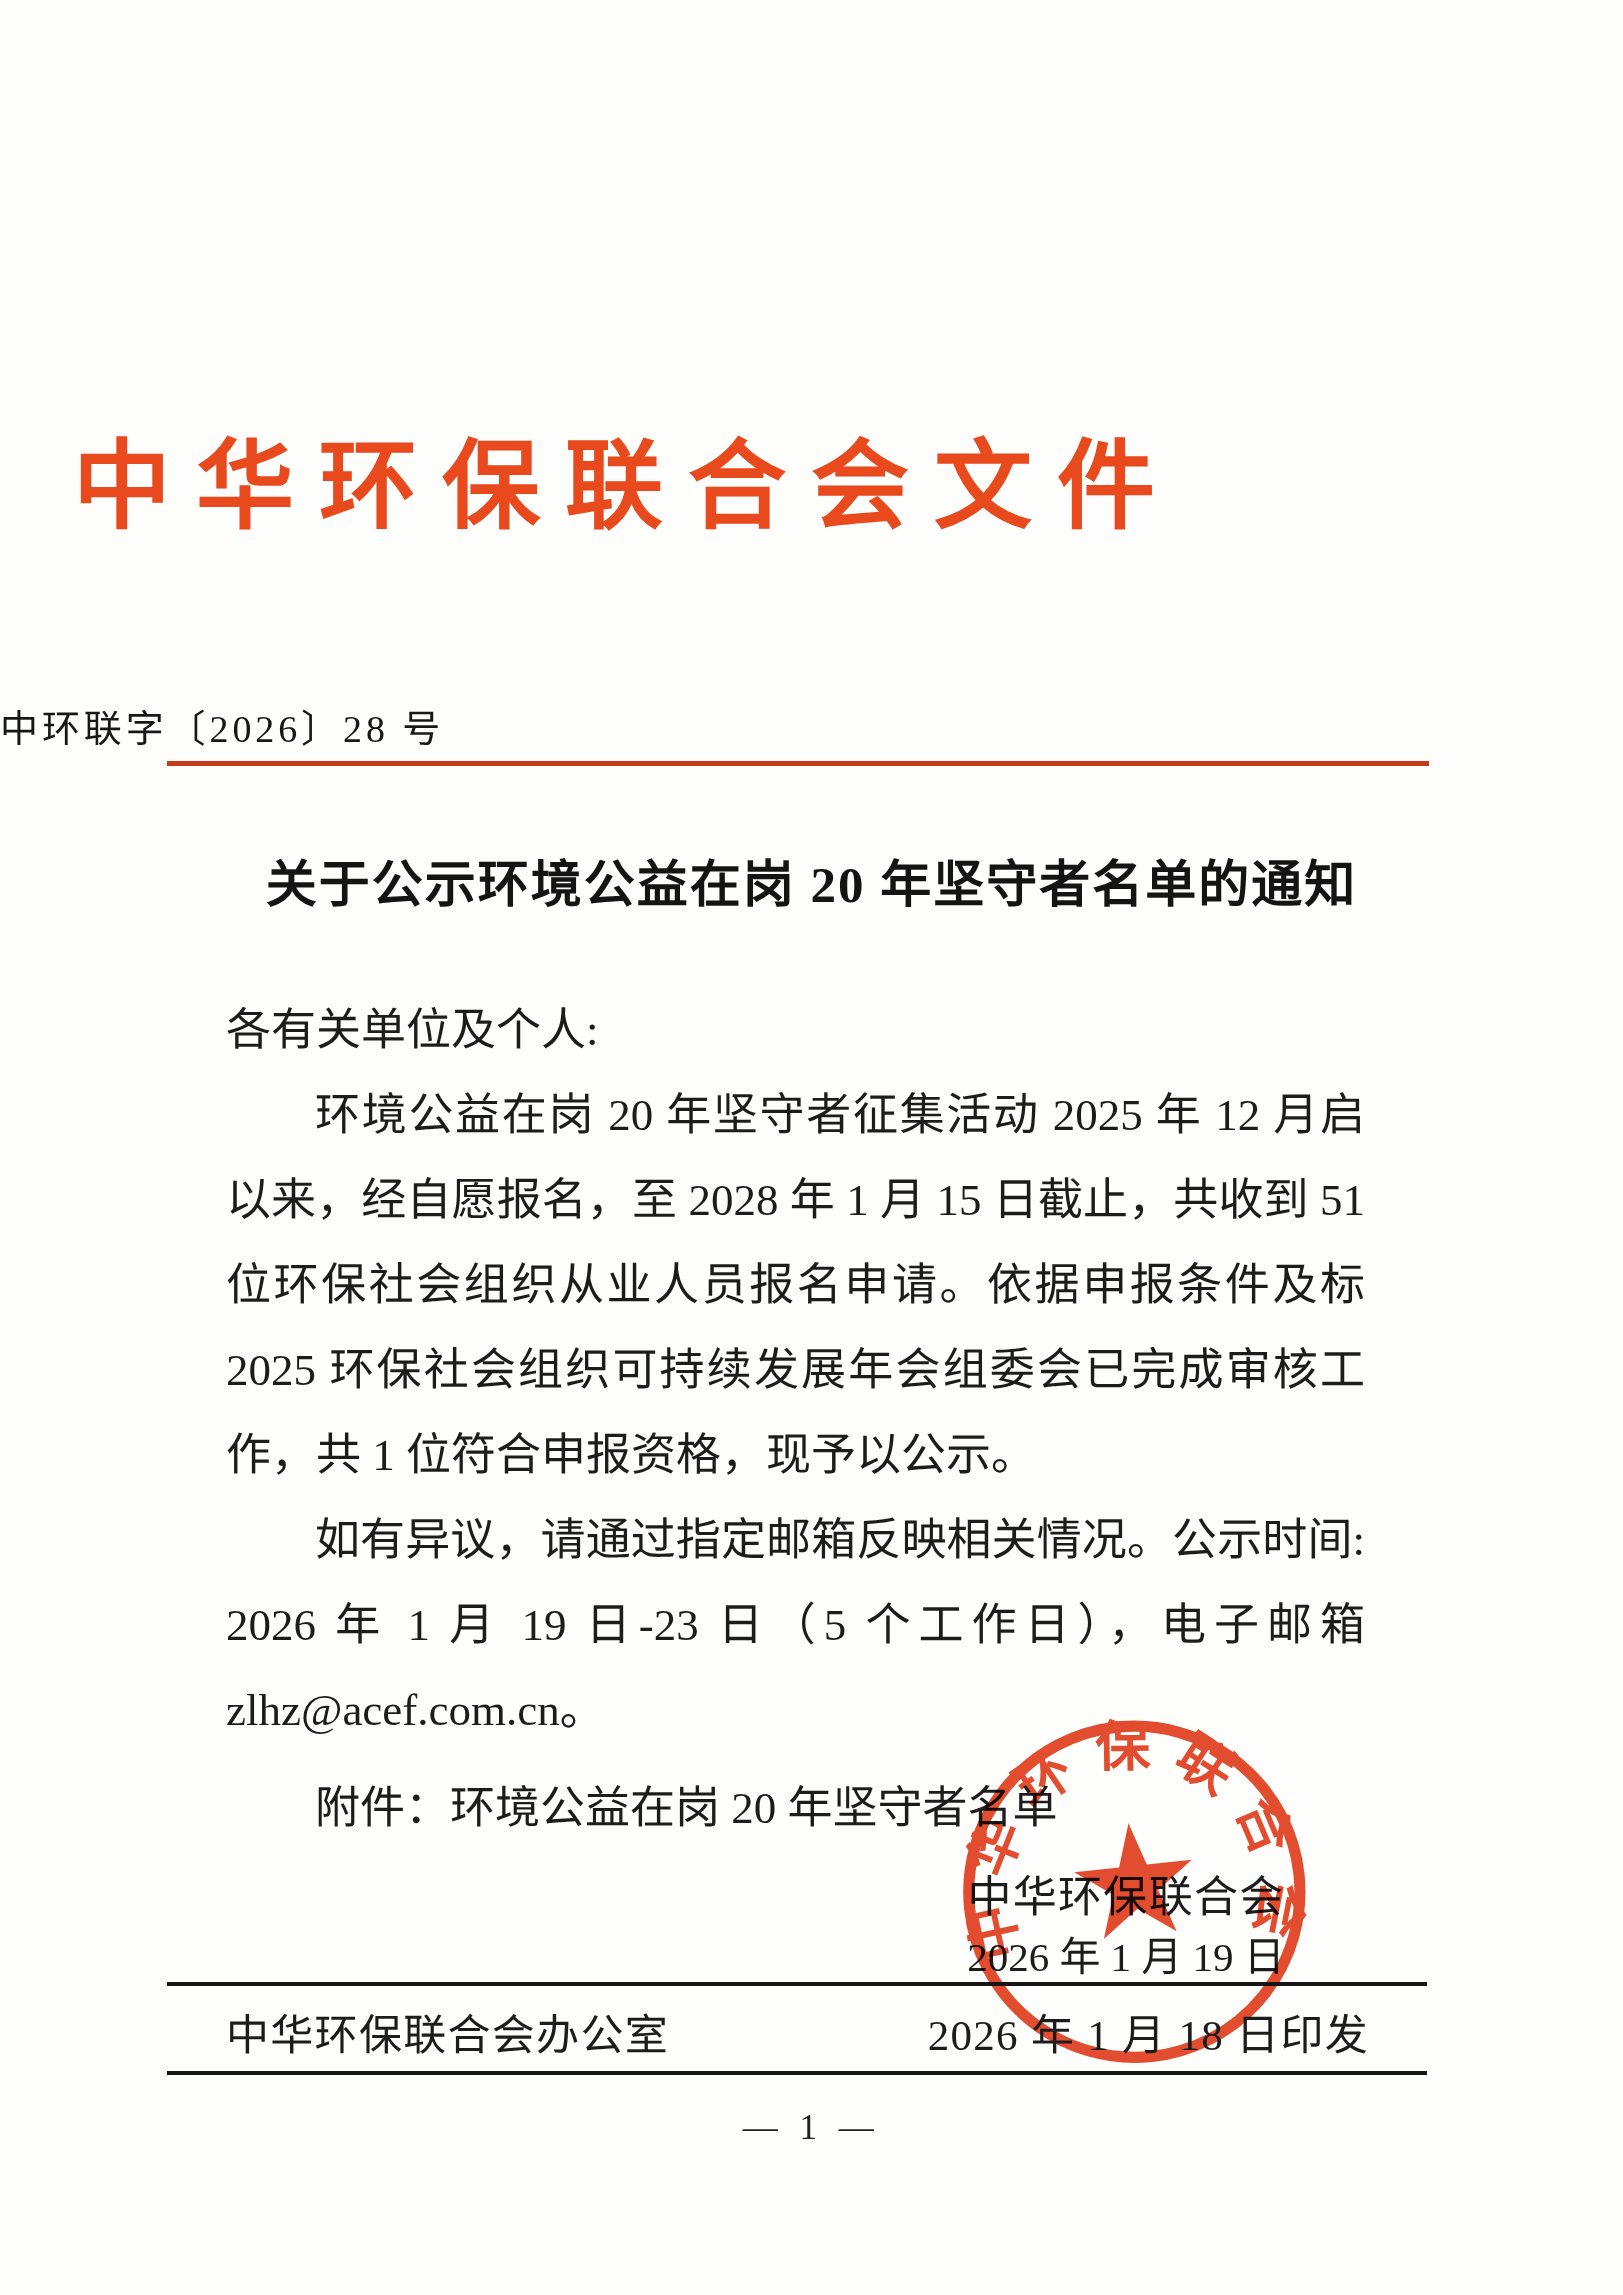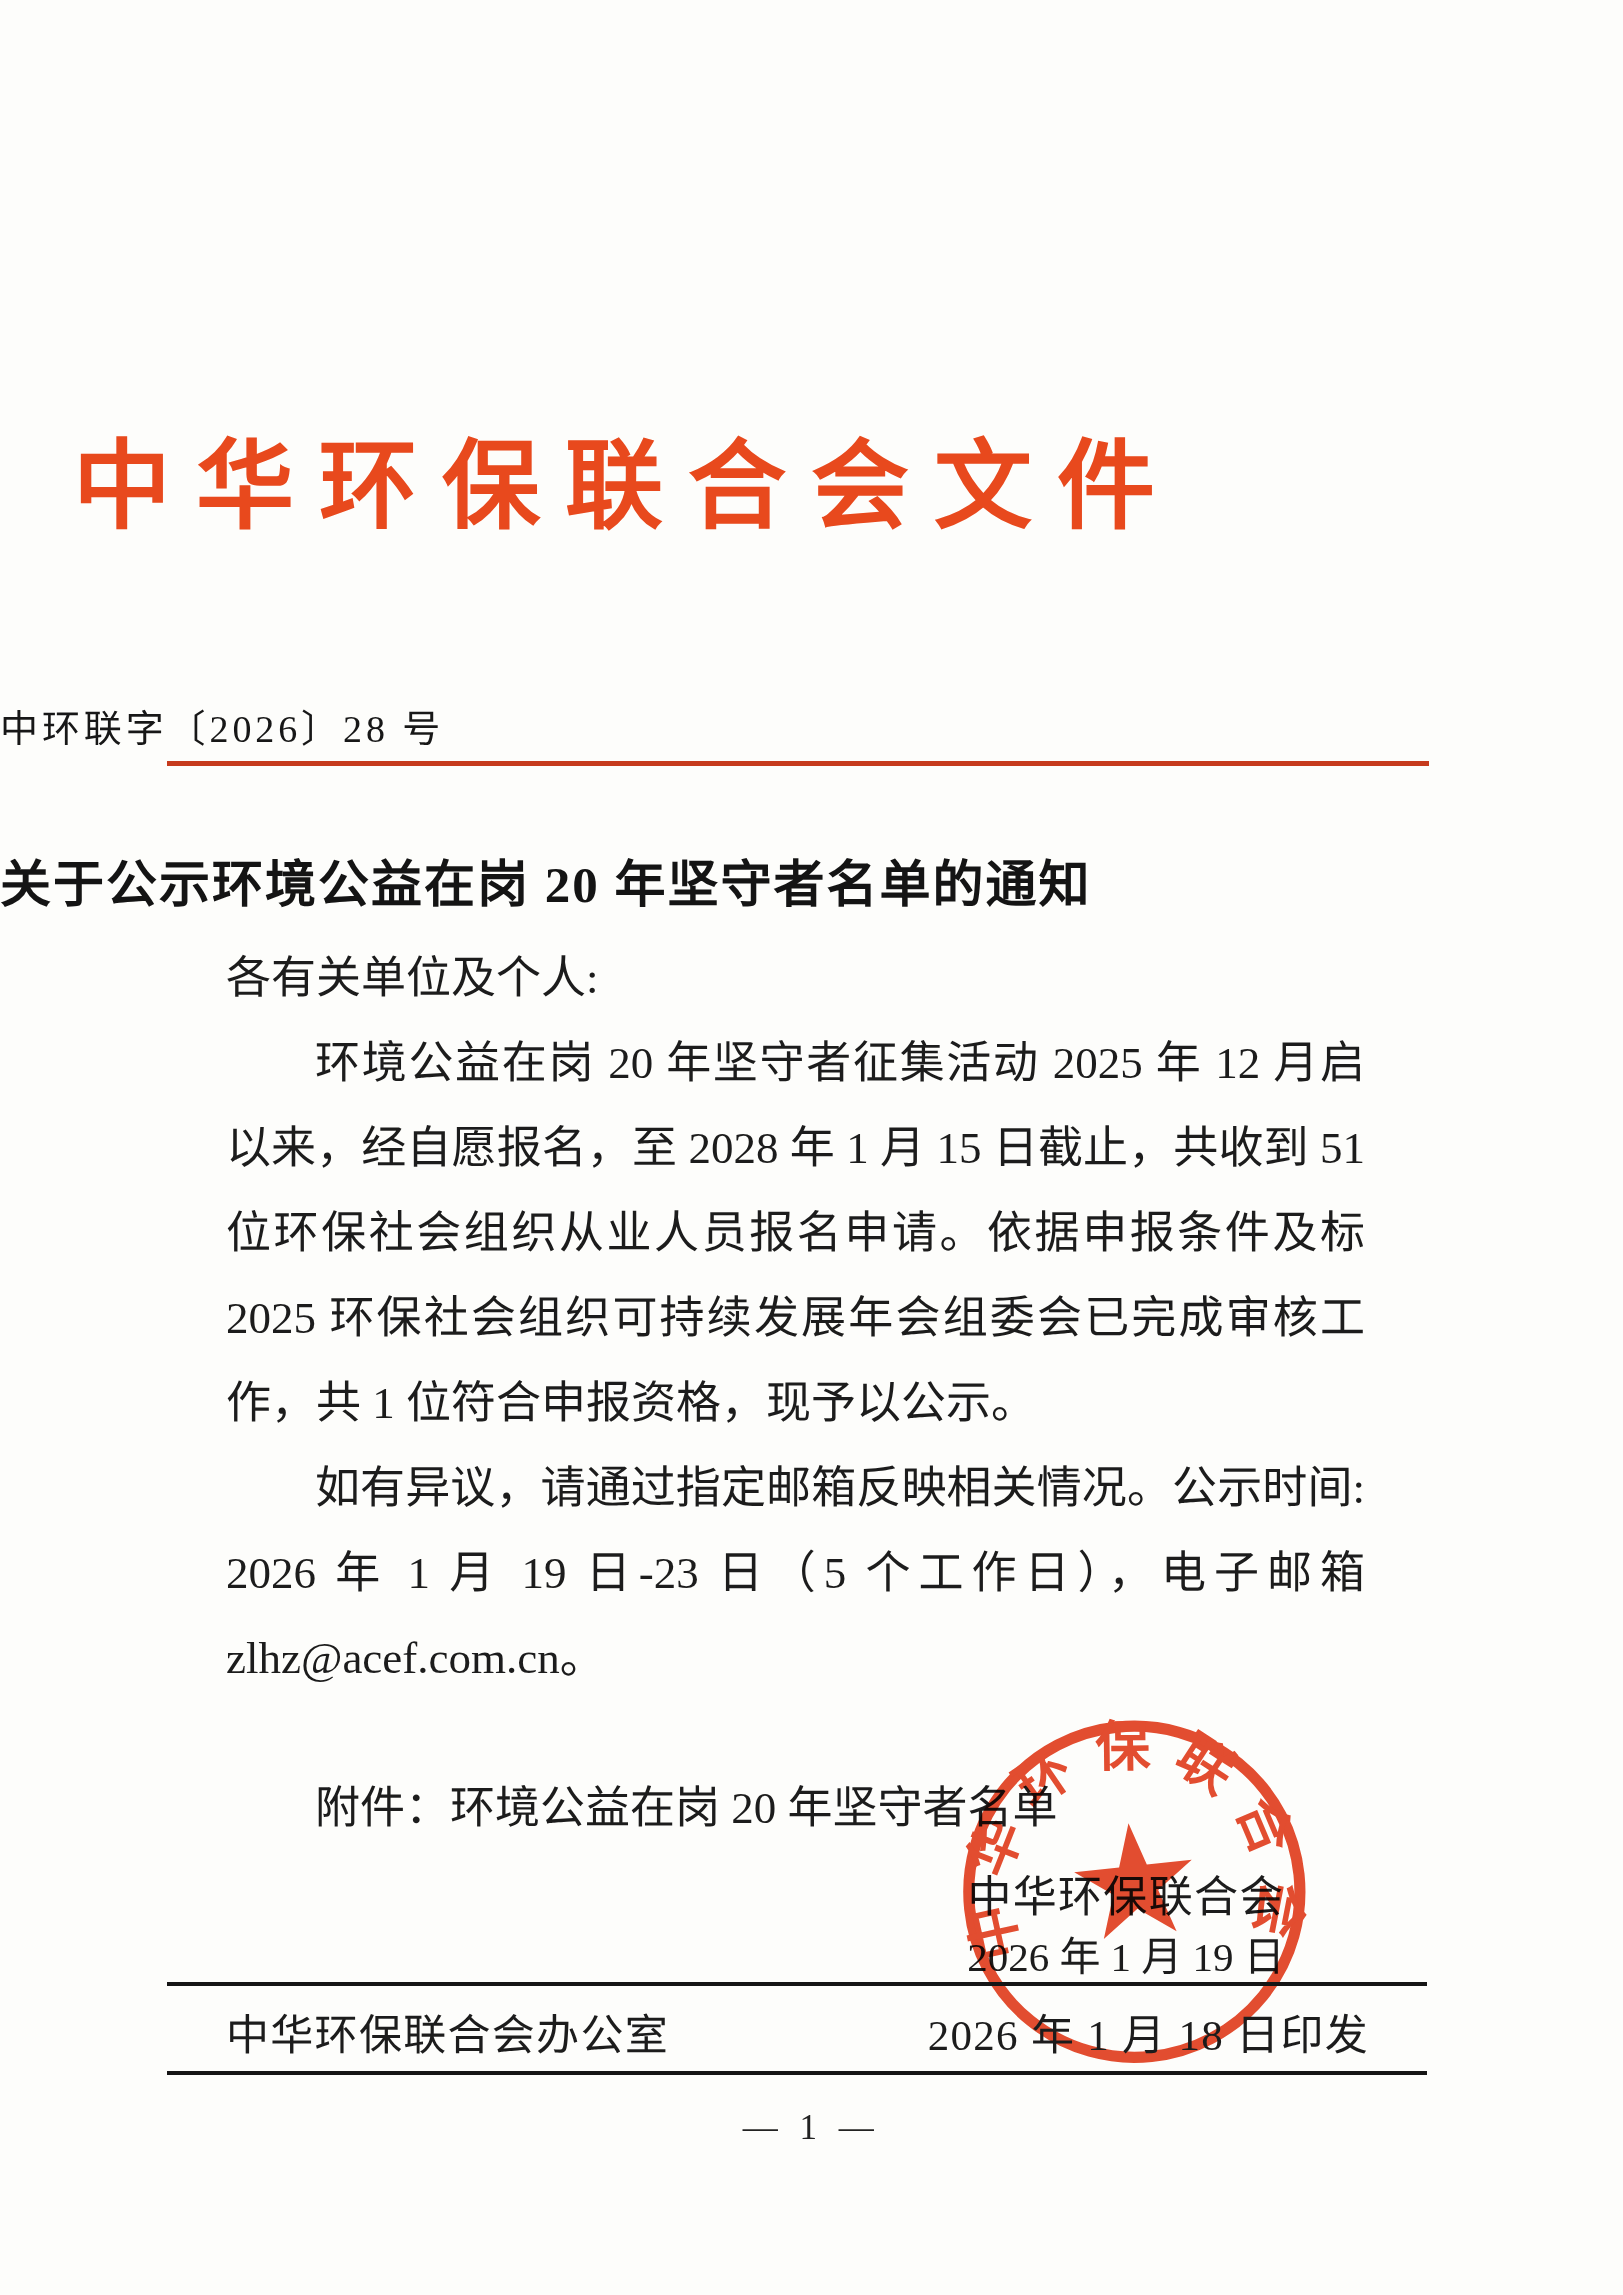--- a/index.html
+++ b/index.html
@@ -25,25 +25,26 @@
     text-align:left;
     font-size:38px;line-height:46px;letter-spacing:3.9px;
     color:#171717;
   }
   .rule-red{
     position:absolute;left:167px;top:761px;width:1262px;height:5.2px;
     background:#c63b1d;
   }
   .subject{
     position:absolute;top:851px;left:0;width:100%;margin:0;
+    text-align:center;
     font-size:51px;font-weight:700;line-height:68px;letter-spacing:2px;
     color:#141414;
   }
   .body-block{
-    position:absolute;left:226px;top:936px;width:1139px;
+    position:absolute;left:226px;top:988px;width:1139px;
     font-size:45px;line-height:85px;
   }
   .ln{height:85px;}
   .just{text-align:justify;text-align-last:justify;-moz-text-align-last:justify;overflow:hidden;}
   .indent{text-indent:89px;}
   .attachment{
     position:absolute;left:226px;top:1766px;width:1139px;
     font-size:45px;line-height:85px;text-indent:89px;
   }
   .sig-org{

